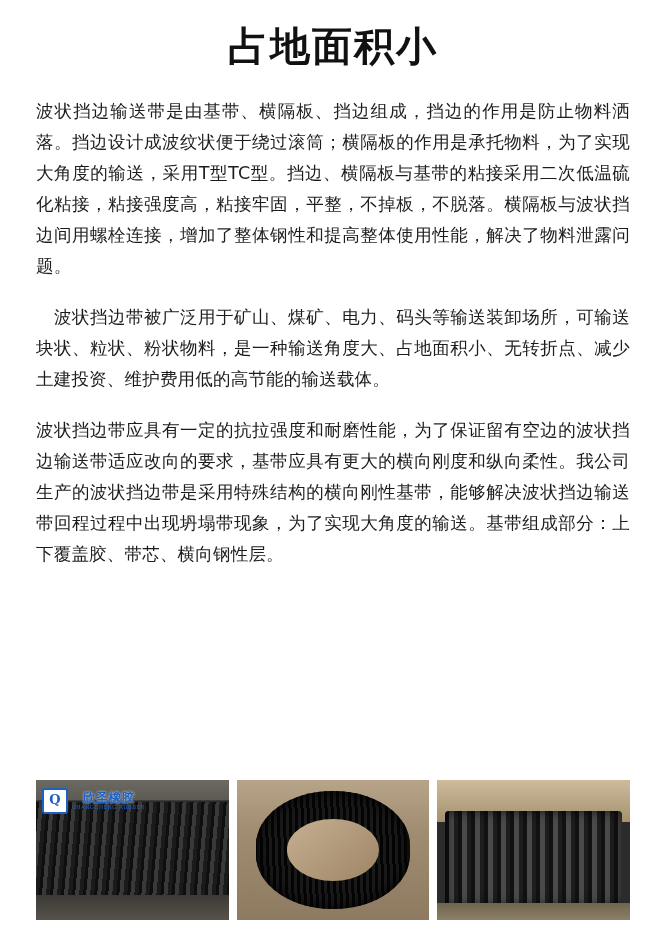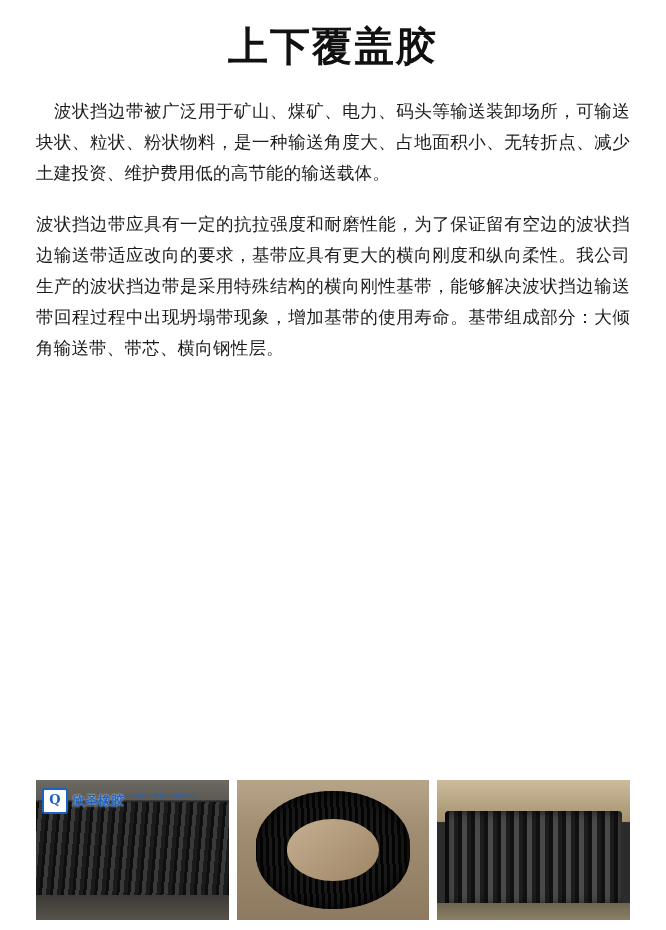--- a/index.html
+++ b/index.html
@@ -98,22 +98,23 @@
     background: #ffffff;
     color: #1c62c4;
     font-size: 13px;
     font-weight: 700;
     line-height: 20px;
     text-align: center;
     font-family: "DejaVu Serif", "Liberation Serif", serif;
   }
   .photo-1 .logo-text {
     display: flex;
-    flex-direction: row;
+    flex-direction: column;
     line-height: 1.05;
+    text-align: center;
   }
   .photo-1 .logo-cn {
     color: #1c62c4;
     font-size: 13px;
     font-weight: 700;
     text-shadow: 0 0 2px rgba(255,255,255,.9);
   }
   .photo-1 .logo-en {
     color: #1c62c4;
     font-size: 5.5px;
@@ -177,25 +178,26 @@
   .photo-3 .ground {
     position: absolute; left:0; right:0; bottom:0; height:12%;
     background: linear-gradient(to bottom, #6f6450, #8c8066);
   }
 </style>
 </head>
 <body>
 
 <div class="page">
 
-  <h1 class="title">上下覆盖胶</h1>
+  <h1 class="title">占地面积小</h1>
 
   <div class="body-text">
+    <p class="para">波状挡边输送带是由基带、横隔板、挡边组成，挡边的作用是防止物料洒落。挡边设计成波纹状便于绕过滚筒；横隔板的作用是承托物料，为了实现大角度的输送，采用T型TC型。挡边、横隔板与基带的粘接采用二次低温硫化粘接，粘接强度高，粘接牢固，平整，不掉板，不脱落。横隔板与波状挡边间用螺栓连接，增加了整体钢性和提高整体使用性能，解决了物料泄露问题。</p>
     <p class="para indent">波状挡边带被广泛用于矿山、煤矿、电力、码头等输送装卸场所，可输送块状、粒状、粉状物料，是一种输送角度大、占地面积小、无转折点、减少土建投资、维护费用低的高节能的输送载体。</p>
-    <p class="para">波状挡边带应具有一定的抗拉强度和耐磨性能，为了保证留有空边的波状挡边输送带适应改向的要求，基带应具有更大的横向刚度和纵向柔性。我公司生产的波状挡边带是采用特殊结构的横向刚性基带，能够解决波状挡边输送带回程过程中出现坍塌带现象，增加基带的使用寿命。基带组成部分：大倾角输送带、带芯、横向钢性层。</p>
+    <p class="para">波状挡边带应具有一定的抗拉强度和耐磨性能，为了保证留有空边的波状挡边输送带适应改向的要求，基带应具有更大的横向刚度和纵向柔性。我公司生产的波状挡边带是采用特殊结构的横向刚性基带，能够解决波状挡边输送带回程过程中出现坍塌带现象，为了实现大角度的输送。基带组成部分：上下覆盖胶、带芯、横向钢性层。</p>
   </div>
 
   <div class="gallery">
 
     <div class="photo photo-1">
       <div class="ribs"></div>
       <div class="floor"></div>
       <div class="logo">
         <div class="logo-mark">Q</div>
         <div class="logo-text">

